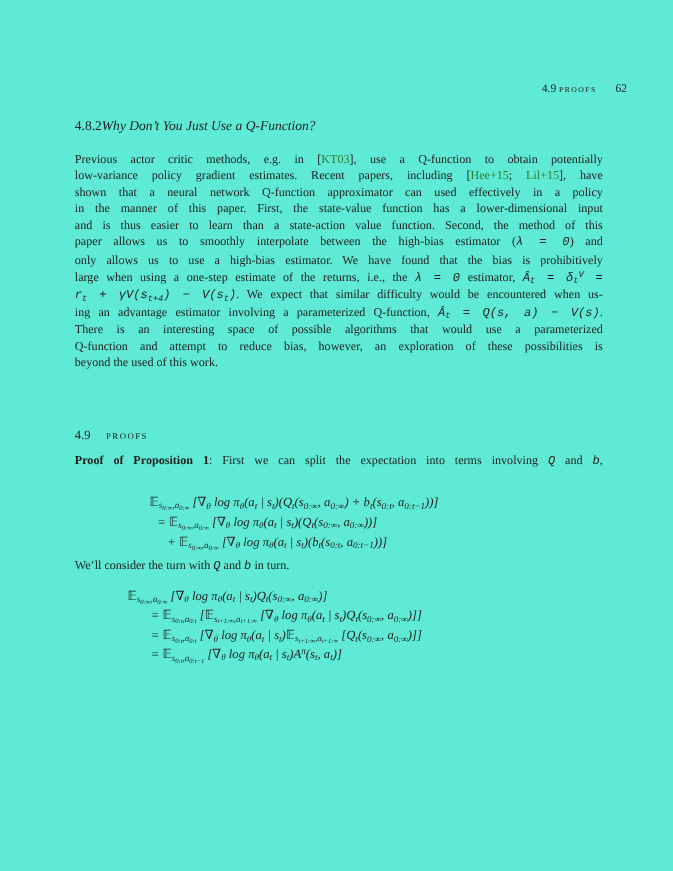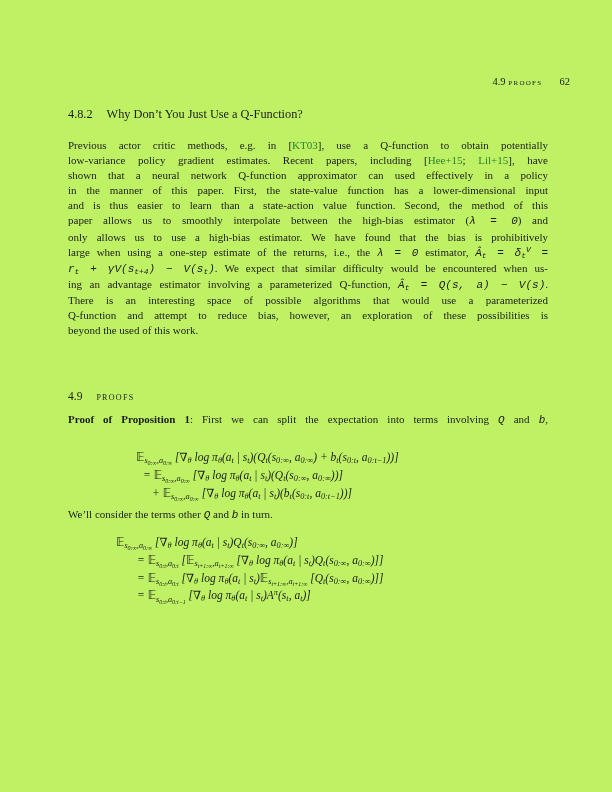--- a/index.html
+++ b/index.html
@@ -1,29 +1,29 @@
 <!DOCTYPE html>
 <html style="--green: #2E8031; --text: #1C1C1C;"><head>
 <meta charset="utf-8">
 <style>
   html,body{margin:0;padding:0;background:#ffffff;}
   body{width:612px;height:792px;position:relative;overflow:hidden;
        font-family:"Liberation Serif","DejaVu Serif",serif;color:var(--text,#1c1c1c);}
-  .page{position:absolute;inset:0;background:#bef264;}
+  .page{position:absolute;inset:0;background:#5eead4;}
 
   
   .running-head{position:absolute;top:76px;left:68px;width:502px;
     display:flex;justify-content:flex-end;align-items:baseline;gap:17px;
     font-size:10.5px;}
   .sc{font-variant:small-caps;letter-spacing:1.3px;}
 
   
   .subsection{position:absolute;top:107px;left:68px;font-size:12.3px;white-space:nowrap;}
-  .subsection .num{font-style:normal;margin-right:14px;}
-  .subsection .title{margin-top:39px;}
+  .subsection .num{font-style:normal;}
+  .subsection .title{font-style:italic;margin-top:39px;}
 
   
   .para{position:absolute;top:138px;left:68px;width:480px;
     font-size:11px;line-height:15.1px;}
   .jline{text-align:justify;text-align-last:justify;}
   .jline.last{text-align-last:left;}
 
   
   .section-heading{position:absolute;top:390px;left:68px;font-size:11.5px;}
   .section-heading .num{margin-right:14px;}
@@ -91,21 +91,21 @@
   </div>
 
   <div class="proof-intro"><span class="bold">Proof of Proposition 1</span><span>: First we can split the expectation into terms involving </span><span class="math">Q</span><span> and </span><span class="math">b</span><span>,</span></div>
 
   <div class="display display-1">
       <div class="mline">𝔼<sub>s<sub>0:∞</sub>,a<sub>0:∞</sub></sub> [∇<sub>θ</sub> log π<sub>θ</sub>(a<sub>t</sub> | s<sub>t</sub>)(Q<sub>t</sub>(s<sub>0:∞</sub>, a<sub>0:∞</sub>) + b<sub>t</sub>(s<sub>0:t</sub>, a<sub>0:t−1</sub>))]</div>
       <div class="mline">= 𝔼<sub>s<sub>0:∞</sub>,a<sub>0:∞</sub></sub> [∇<sub>θ</sub> log π<sub>θ</sub>(a<sub>t</sub> | s<sub>t</sub>)(Q<sub>t</sub>(s<sub>0:∞</sub>, a<sub>0:∞</sub>))]</div>
       <div class="mline">+ 𝔼<sub>s<sub>0:∞</sub>,a<sub>0:∞</sub></sub> [∇<sub>θ</sub> log π<sub>θ</sub>(a<sub>t</sub> | s<sub>t</sub>)(b<sub>t</sub>(s<sub>0:t</sub>, a<sub>0:t−1</sub>))]</div>
     </div>
 
-  <div class="interlude"><span>We’ll consider the terms other </span><span class="math">Q</span><span> and </span><span class="math">b</span><span> in turn.</span></div>
+  <div class="interlude"><span>We’ll consider the turn with </span><span class="math">Q</span><span> and </span><span class="math">b</span><span> in turn.</span></div>
 
   <div class="display display-2">
       <div class="mline">𝔼<sub>s<sub>0:∞</sub>,a<sub>0:∞</sub></sub> [∇<sub>θ</sub> log π<sub>θ</sub>(a<sub>t</sub> | s<sub>t</sub>)Q<sub>t</sub>(s<sub>0:∞</sub>, a<sub>0:∞</sub>)]</div>
       <div class="mline">= 𝔼<sub>s<sub>0:t</sub>,a<sub>0:t</sub></sub> [𝔼<sub>s<sub>t+1:∞</sub>,a<sub>t+1:∞</sub></sub> [∇<sub>θ</sub> log π<sub>θ</sub>(a<sub>t</sub> | s<sub>t</sub>)Q<sub>t</sub>(s<sub>0:∞</sub>, a<sub>0:∞</sub>)]]</div>
       <div class="mline">= 𝔼<sub>s<sub>0:t</sub>,a<sub>0:t</sub></sub> [∇<sub>θ</sub> log π<sub>θ</sub>(a<sub>t</sub> | s<sub>t</sub>)𝔼<sub>s<sub>t+1:∞</sub>,a<sub>t+1:∞</sub></sub> [Q<sub>t</sub>(s<sub>0:∞</sub>, a<sub>0:∞</sub>)]]</div>
       <div class="mline">= 𝔼<sub>s<sub>0:t</sub>,a<sub>0:t−1</sub></sub> [∇<sub>θ</sub> log π<sub>θ</sub>(a<sub>t</sub> | s<sub>t</sub>)A<sup>π</sup>(s<sub>t</sub>, a<sub>t</sub>)]</div>
     </div>
 
 </div>
 

